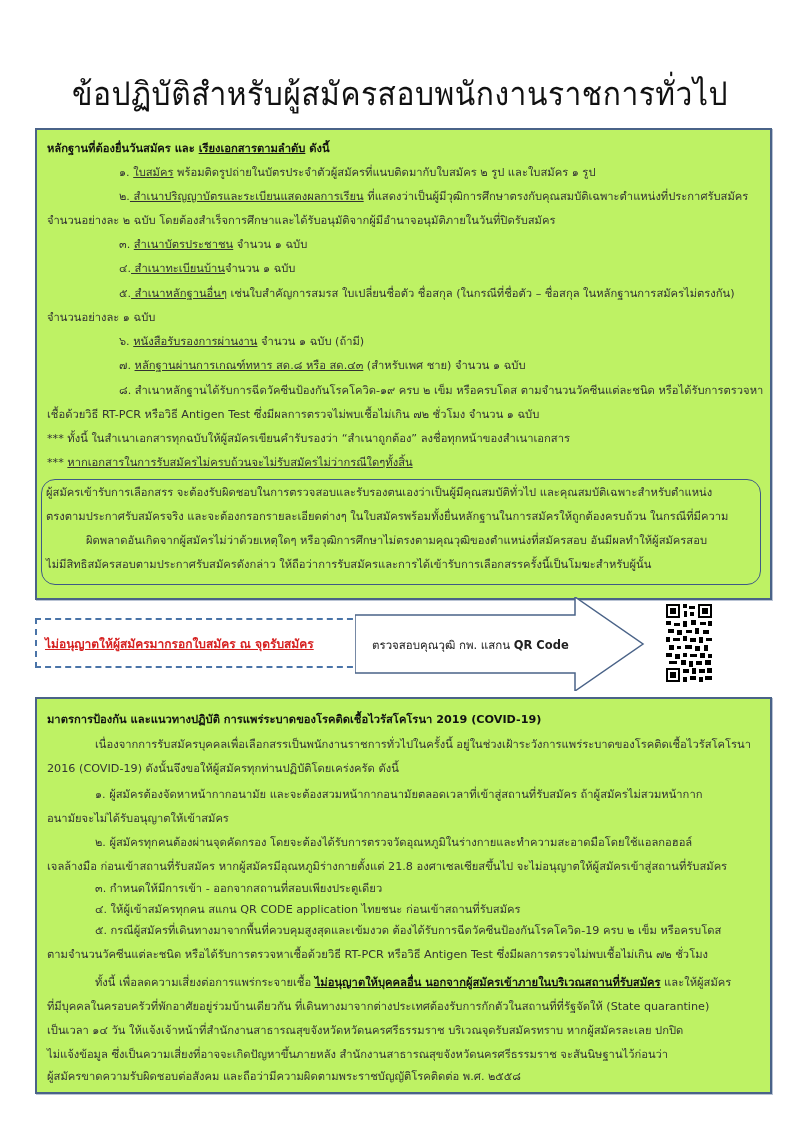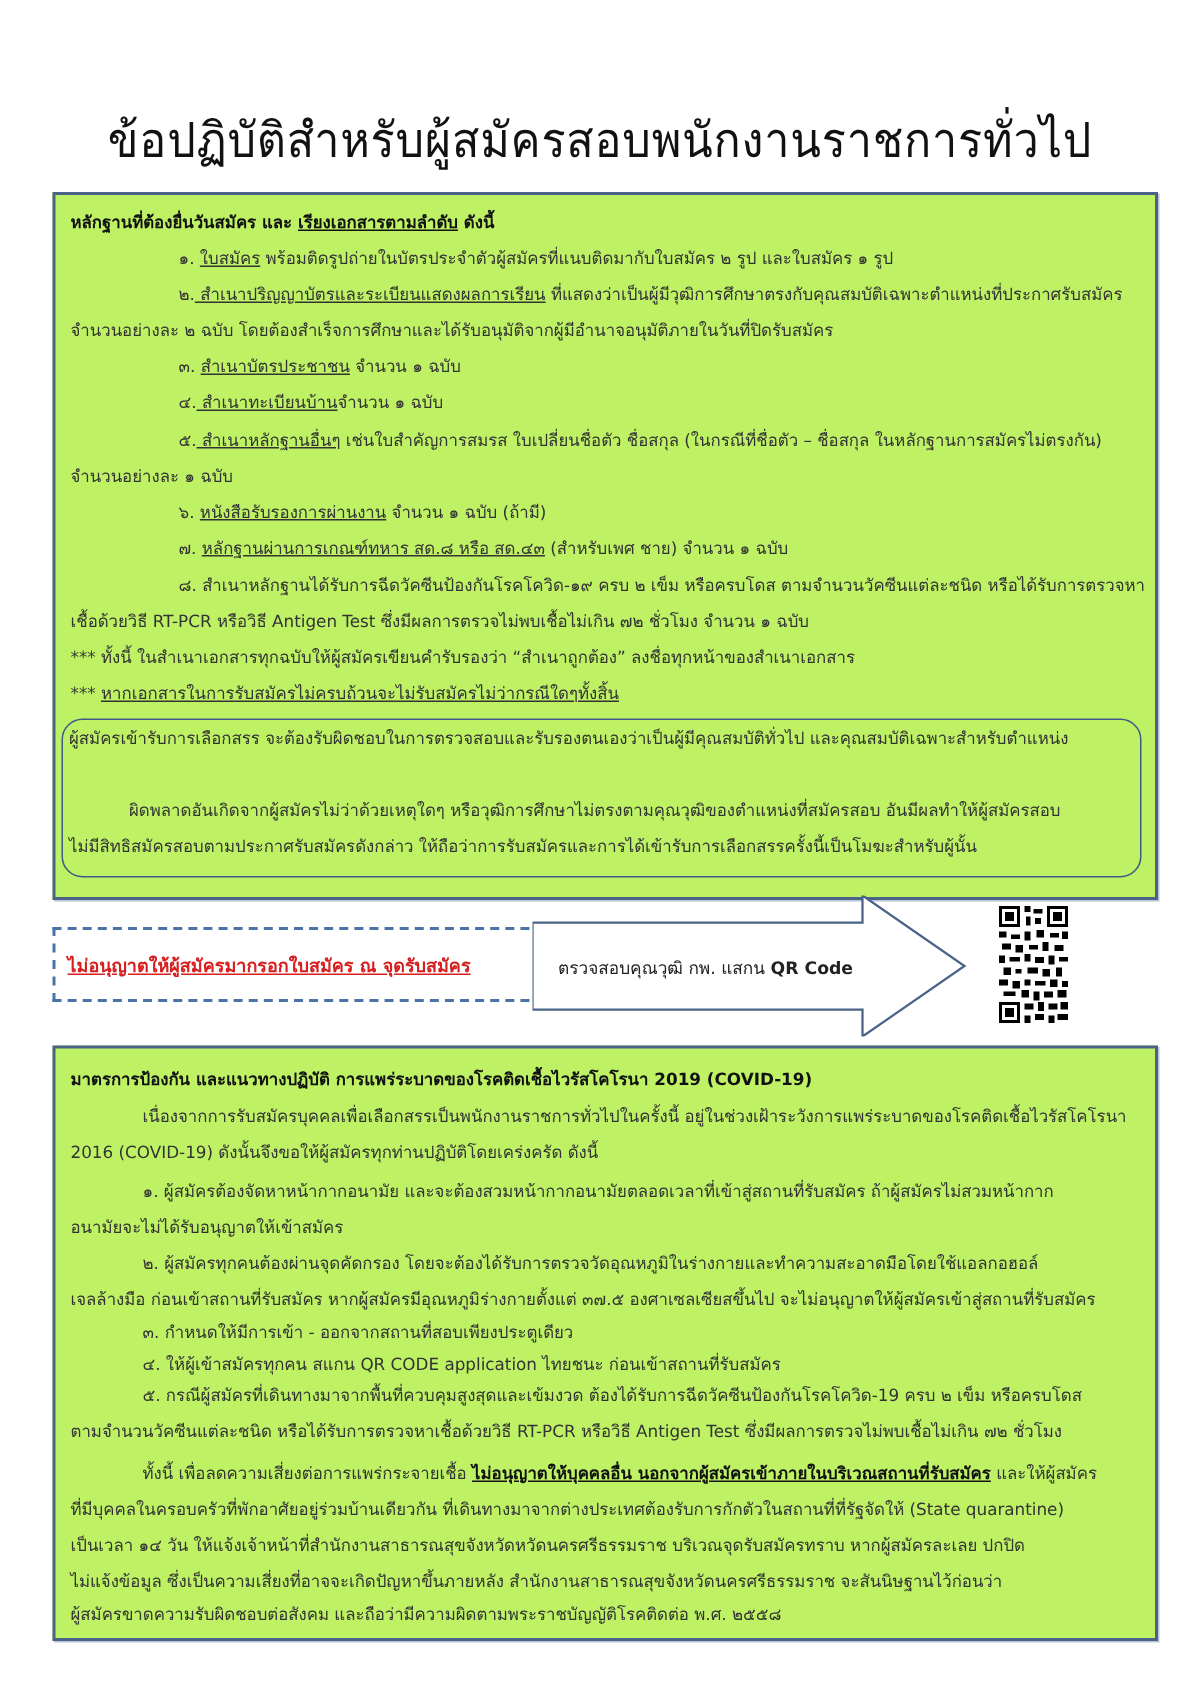--- a/index.html
+++ b/index.html
@@ -68,20 +68,21 @@
   <div class="ln" style="left:82px;top:229px;"><span>๗. </span><span class="u">หลักฐานผ่านการเกณฑ์ทหาร  สด.๘  หรือ สด.๔๓</span><span> (สำหรับเพศ ชาย) จำนวน  ๑ ฉบับ</span></div>
 
   <div class="ln" style="left:82px;top:254px;"><span>๘. </span><span>สำเนาหลักฐานได้รับการฉีดวัคซีนป้องกันโรคโควิด-๑๙ ครบ ๒ เข็ม หรือครบโดส ตามจำนวนวัคซีนแต่ละชนิด หรือได้รับการตรวจหา</span></div>
   <div class="ln" style="left:10px;top:278px;">เชื้อด้วยวิธี RT-PCR หรือวิธี Antigen Test ซึ่งมีผลการตรวจไม่พบเชื้อไม่เกิน ๗๒ ชั่วโมง จำนวน ๑ ฉบับ</div>
 
   <div class="ln" style="left:10px;top:302px;">*** ทั้งนี้ ในสำเนาเอกสารทุกฉบับให้ผู้สมัครเขียนคำรับรองว่า “สำเนาถูกต้อง” ลงชื่อทุกหน้าของสำเนาเอกสาร</div>
   <div class="ln" style="left:10px;top:326px;"><span>*** </span><span class="u">หากเอกสารในการรับสมัครไม่ครบถ้วนจะไม่รับสมัครไม่ว่ากรณีใดๆทั้งสิ้น</span></div>
 
   <div class="rounded">
     <div class="ln" style="left:4px;top:6px;">ผู้สมัครเข้ารับการเลือกสรร จะต้องรับผิดชอบในการตรวจสอบและรับรองตนเองว่าเป็นผู้มีคุณสมบัติทั่วไป และคุณสมบัติเฉพาะสำหรับตำแหน่ง</div>
+    <div class="ln" style="left:4px;top:30px;">ตรงตามประกาศรับสมัครจริง และจะต้องกรอกรายละเอียดต่างๆ ในใบสมัครพร้อมทั้งยื่นหลักฐานในการสมัครให้ถูกต้องครบถ้วน ในกรณีที่มีความ</div>
     <div class="ln" style="left:4px;top:54px;margin-left:40px;">ผิดพลาดอันเกิดจากผู้สมัครไม่ว่าด้วยเหตุใดๆ หรือวุฒิการศึกษาไม่ตรงตามคุณวุฒิของตำแหน่งที่สมัครสอบ อันมีผลทำให้ผู้สมัครสอบ</div>
     <div class="ln" style="left:4px;top:78px;">ไม่มีสิทธิสมัครสอบตามประกาศรับสมัครดังกล่าว ให้ถือว่าการรับสมัครและการได้เข้ารับการเลือกสรรครั้งนี้เป็นโมฆะสำหรับผู้นั้น</div>
   </div>
 </div>
 
 <div class="dashed"></div>
 <div class="red-link">ไม่อนุญาตให้ผู้สมัครมากรอกใบสมัคร ณ จุดรับสมัคร</div>
 
 <svg class="arrow" viewBox="0 0 290 94">
   <polygon points="0,18 220,18 220,0 288,47 220,94 220,76 0,76" fill="#ffffff" stroke="#4a6388" stroke-width="1.5"></polygon>
@@ -150,21 +151,21 @@
 
 <div class="box" id="box2">
   <div class="ln b" style="left:10px;top:14px;">มาตรการป้องกัน และแนวทางปฏิบัติ การแพร่ระบาดของโรคติดเชื้อไวรัสโคโรนา 2019 (COVID-19)</div>
   <div class="ln" style="left:58px;top:39px;">เนื่องจากการรับสมัครบุคคลเพื่อเลือกสรรเป็นพนักงานราชการทั่วไปในครั้งนี้ อยู่ในช่วงเฝ้าระวังการแพร่ระบาดของโรคติดเชื้อไวรัสโคโรนา</div>
   <div class="ln" style="left:10px;top:63px;">2016 (COVID-19) ดังนั้นจึงขอให้ผู้สมัครทุกท่านปฏิบัติโดยเคร่งครัด ดังนี้</div>
 
   <div class="ln" style="left:58px;top:89px;">๑. ผู้สมัครต้องจัดหาหน้ากากอนามัย และจะต้องสวมหน้ากากอนามัยตลอดเวลาที่เข้าสู่สถานที่รับสมัคร ถ้าผู้สมัครไม่สวมหน้ากาก</div>
   <div class="ln" style="left:10px;top:113px;">อนามัยจะไม่ได้รับอนุญาตให้เข้าสมัคร</div>
 
   <div class="ln" style="left:58px;top:137px;">๒. ผู้สมัครทุกคนต้องผ่านจุดคัดกรอง โดยจะต้องได้รับการตรวจวัดอุณหภูมิในร่างกายและทำความสะอาดมือโดยใช้แอลกอฮอล์</div>
-  <div class="ln" style="left:10px;top:161px;">เจลล้างมือ ก่อนเข้าสถานที่รับสมัคร หากผู้สมัครมีอุณหภูมิร่างกายตั้งแต่ ๓๗.๕ องศาเซลเซียสขึ้นไป จะไม่อนุญาตให้ผู้สมัครเข้าสู่สถานที่รับสมัคร</div>
+  <div class="ln" style="left:10px;top:161px;">เจลล้างมือ ก่อนเข้าสถานที่รับสมัคร หากผู้สมัครมีอุณหภูมิร่างกายตั้งแต่ 21.8 องศาเซลเซียสขึ้นไป จะไม่อนุญาตให้ผู้สมัครเข้าสู่สถานที่รับสมัคร</div>
 
   <div class="ln" style="left:58px;top:183px;">๓. กำหนดให้มีการเข้า - ออกจากสถานที่สอบเพียงประตูเดียว</div>
   <div class="ln" style="left:58px;top:204px;">๔. ให้ผู้เข้าสมัครทุกคน สแกน QR CODE application ไทยชนะ ก่อนเข้าสถานที่รับสมัคร</div>
   <div class="ln" style="left:58px;top:225px;">๕. กรณีผู้สมัครที่เดินทางมาจากพื้นที่ควบคุมสูงสุดและเข้มงวด ต้องได้รับการฉีดวัคซีนป้องกันโรคโควิด-19 ครบ ๒ เข็ม หรือครบโดส</div>
   <div class="ln" style="left:10px;top:249px;">ตามจำนวนวัคซีนแต่ละชนิด หรือได้รับการตรวจหาเชื้อด้วยวิธี RT-PCR หรือวิธี Antigen Test ซึ่งมีผลการตรวจไม่พบเชื้อไม่เกิน ๗๒ ชั่วโมง</div>
 
   <div class="ln" style="left:58px;top:277px;"><span>ทั้งนี้ เพื่อลดความเสี่ยงต่อการแพร่กระจายเชื้อ </span><span class="u b">ไม่อนุญาตให้บุคคลอื่น นอกจากผู้สมัครเข้าภายในบริเวณสถานที่รับสมัคร</span><span> และให้ผู้สมัคร</span></div>
   <div class="ln" style="left:10px;top:301px;">ที่มีบุคคลในครอบครัวที่พักอาศัยอยู่ร่วมบ้านเดียวกัน ที่เดินทางมาจากต่างประเทศต้องรับการกักตัวในสถานที่ที่รัฐจัดให้ (State quarantine)</div>
   <div class="ln" style="left:10px;top:325px;">เป็นเวลา ๑๔ วัน ให้แจ้งเจ้าหน้าที่สำนักงานสาธารณสุขจังหวัดหวัดนครศรีธรรมราช บริเวณจุดรับสมัครทราบ หากผู้สมัครละเลย ปกปิด</div>
   <div class="ln" style="left:10px;top:349px;">ไม่แจ้งข้อมูล ซึ่งเป็นความเสี่ยงที่อาจจะเกิดปัญหาขึ้นภายหลัง สำนักงานสาธารณสุขจังหวัดนครศรีธรรมราช จะสันนิษฐานไว้ก่อนว่า</div>

